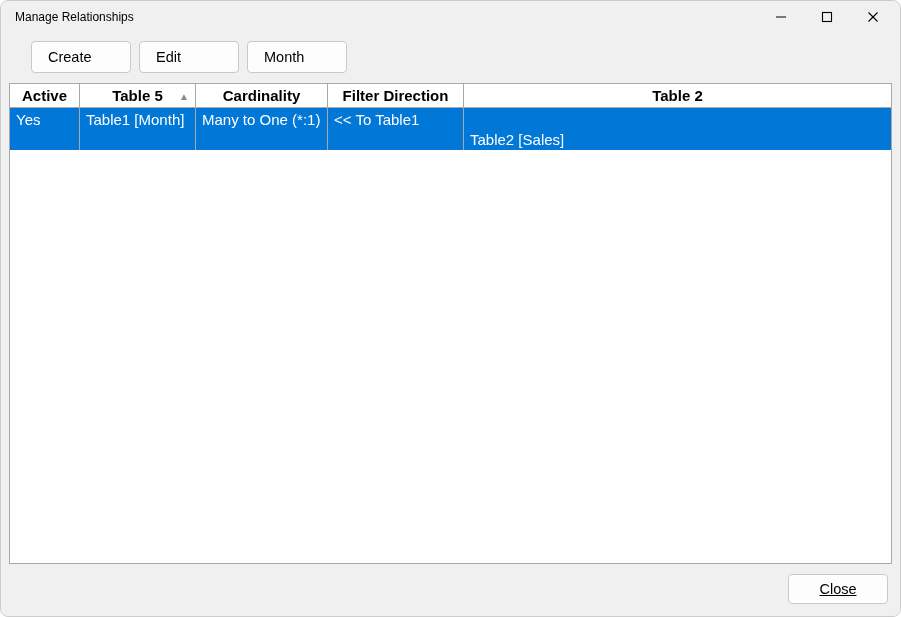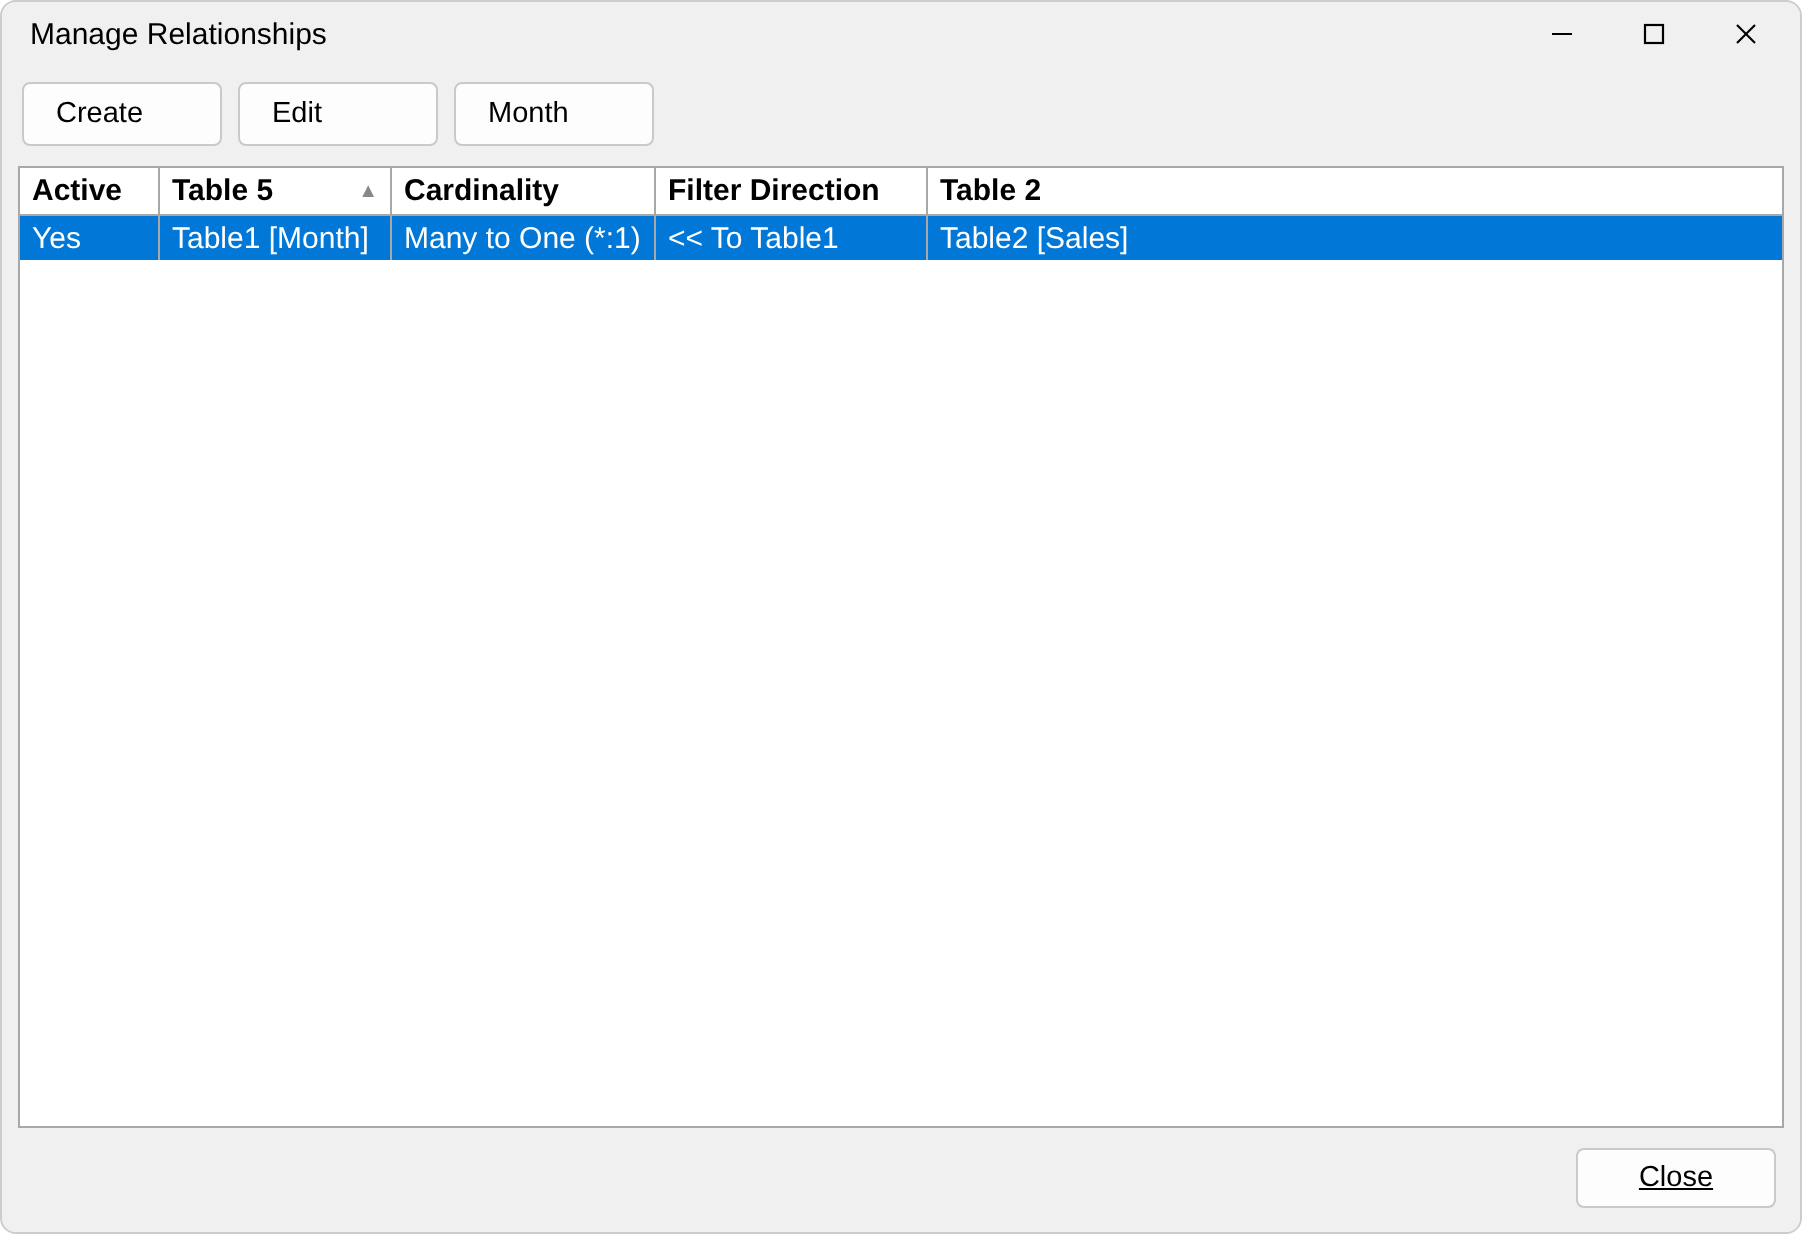--- a/index.html
+++ b/index.html
@@ -23,21 +23,21 @@
       overflow: hidden;
     }
     .titlebar {
       height: 32px;
       display: flex;
       align-items: center;
       padding: 0 4px 0 14px;
       background: #f0f0f0;
     }
     .titlebar-title {
-      font-size: 15px;
+      font-size: 12px;
       color: #000;
     }
     .titlebar-spacer { flex: 1; }
     .win-controls {
       display: flex;
       gap: 0;
     }
     .win-btn {
       width: 46px;
       height: 30px;
@@ -47,20 +47,21 @@
       color: #000;
       border-radius: 4px;
     }
     .win-btn svg { display: block; }
 
     .toolbar {
       padding: 8px 10px 10px 10px;
       display: flex;
       gap: 8px;
       background: #f0f0f0;
+      margin-left: 20px;
     }
     .tool-btn {
       background: #fdfdfd;
       border: 1px solid #c9c9c9;
       border-radius: 4px;
       padding: 7px 16px;
       min-width: 100px;
       text-align: left;
       font-size: 14.5px;
       color: #000;
@@ -73,20 +74,21 @@
       border: 1px solid #a8a8a8;
       background: #fff;
       display: flex;
       flex-direction: column;
       overflow: hidden;
     }
     .grid-header {
       display: flex;
       background: #fff;
       border-bottom: 1px solid #a8a8a8;
+      text-align: center;
     }
     .gh-cell {
       border-right: 1px solid #a8a8a8;
       padding: 3px 6px;
       font-weight: 700;
       font-size: 15px;
       color: #000;
       white-space: nowrap;
       overflow: hidden;
       position: relative;
@@ -110,21 +112,21 @@
       background: #0177d7;
       color: #fff;
     }
     .gb-cell {
       border-right: 1px solid #a8a8a8;
       padding: 2.5px 6px;
       font-size: 15px;
       white-space: nowrap;
       overflow: hidden;
     }
-    .gb-cell:last-child { border-right: none; }
+    .gb-cell:last-child { border-right: none; margin-top: 20px; }
 
     .col-active   { width: 70px; }
     .col-table1   { width: 116px; }
     .col-card     { width: 132px; }
     .col-filter   { width: 136px; }
     .col-table2   { flex: 1; }
 
     .footer {
       padding: 10px 12px 12px;
       display: flex;

